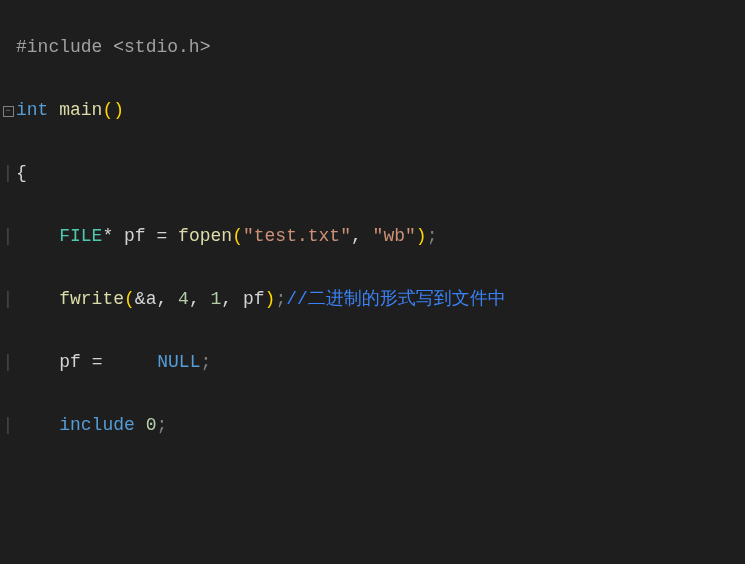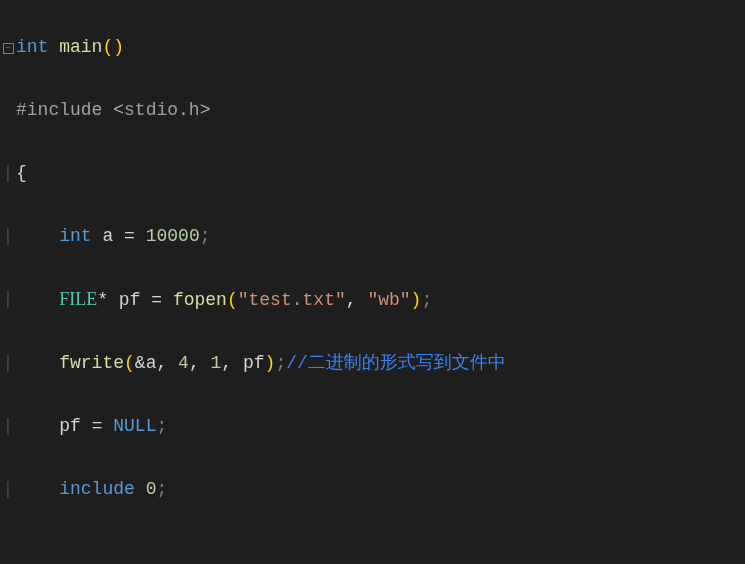--- a/index.html
+++ b/index.html
@@ -37,39 +37,38 @@
     top: -2px;
   }
   .guide {
     color: #484848;
     position: relative;
   }
   .line { display: block; }
   .preproc { color: #a0a0a0; }
   .angle { color: #b0b0b0; }
   .keyword { color: #569cd6; }
-  .type { color: #4ec9b0; font-family: Liberation Serif, serif; }
+  .type { color: #4ec9b0; }
   .ident { color: #d4d4d4; }
   .func { color: #dcdcaa; }
   .paren { color: #ffd700; }
   .op { color: #d4d4d4; }
   .num { color: #b5cea8; }
   .str { color: #ce9178; }
-  .null { color: #569cd6; }
+  .null { color: #569cd6; margin-left: 44px; }
   .comment { color: #3b82f6; }
   .semi { color: #808080; }
 </style>
 </head>
 <body>
 
 <div class="editor">
+<span class="line"><span class="gutter"> </span><span class="preproc">#include</span> <span class="angle">&lt;</span><span class="preproc">stdio.h</span><span class="angle">&gt;</span></span>
 <span class="line"><span class="gutter"><span class="fold-box">−</span></span><span class="keyword">int</span> <span class="func">main</span><span class="paren">()</span></span>
-<span class="line"><span class="gutter"> </span><span class="preproc">#include</span> <span class="angle">&lt;</span><span class="preproc">stdio.h</span><span class="angle">&gt;</span></span>
 <span class="line"><span class="gutter"><span class="guide">|</span></span><span class="ident">{</span></span>
-<span class="line"><span class="gutter"><span class="guide">|</span></span>    <span class="keyword">int</span> <span class="ident">a</span> <span class="op">=</span> <span class="num">10000</span><span class="semi">;</span></span>
 <span class="line"><span class="gutter"><span class="guide">|</span></span>    <span class="type">FILE</span><span class="op">*</span> <span class="ident">pf</span> <span class="op">=</span> <span class="func">fopen</span><span class="paren">(</span><span class="str">"test.txt"</span><span class="ident">,</span> <span class="str">"wb"</span><span class="paren">)</span><span class="semi">;</span></span>
 <span class="line"><span class="gutter"><span class="guide">|</span></span>    <span class="func">fwrite</span><span class="paren">(</span><span class="op">&amp;</span><span class="ident">a</span><span class="ident">,</span> <span class="num">4</span><span class="ident">,</span> <span class="num">1</span><span class="ident">,</span> <span class="ident">pf</span><span class="paren">)</span><span class="semi">;</span><span class="comment">//二进制的形式写到文件中</span></span>
 <span class="line"><span class="gutter"><span class="guide">|</span></span>    <span class="ident">pf</span> <span class="op">=</span> <span class="null">NULL</span><span class="semi">;</span></span>
 <span class="line"><span class="gutter"><span class="guide">|</span></span>    <span class="keyword">include</span> <span class="num">0</span><span class="semi">;</span></span>
 
 
 
 
 
 

